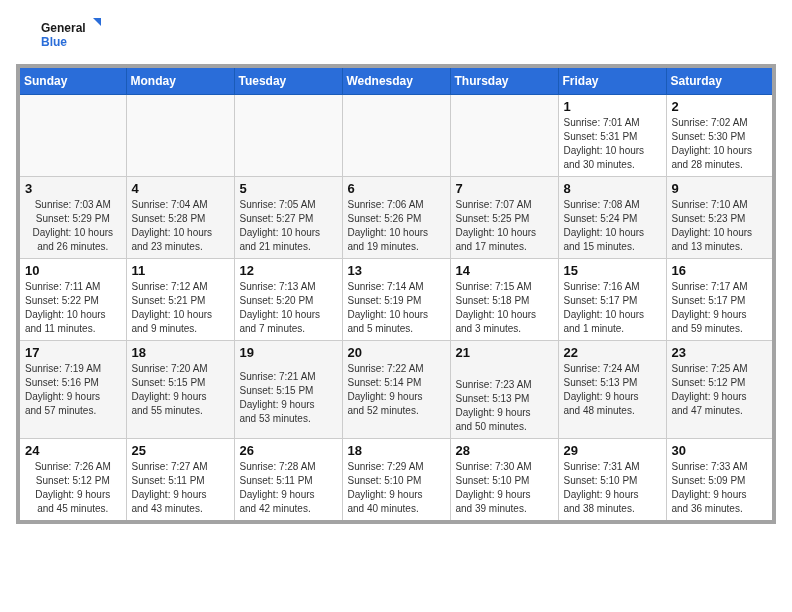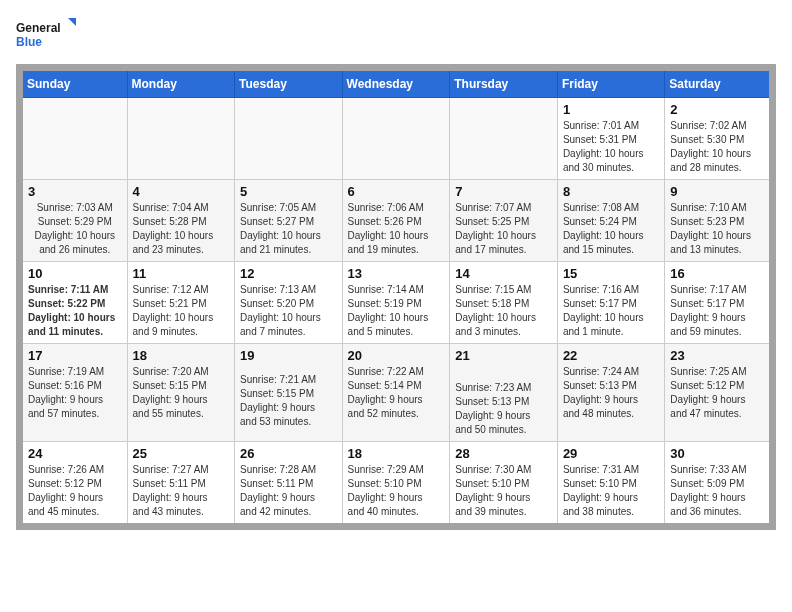--- a/index.html
+++ b/index.html
@@ -8,20 +8,21 @@
       background: #fff;
       width: 792px;
       min-height: 612px;
       padding: 16px;
     }
     .header {
       display: flex;
       justify-content: space-between;
       align-items: flex-start;
       margin-bottom: 8px;
+      margin-left: 25px;
     }
     .logo {
       display: flex;
       align-items: center;
       gap: 4px;
     }
     .title-section {
       text-align: right;
     }
     .month-title {
@@ -29,21 +30,21 @@
       font-weight: bold;
       color: #1a1a1a;
     }
     .location {
       font-size: 16px;
       color: #444;
     }
     .calendar {
       width: 100%;
       border-collapse: collapse;
-      border: 7px solid #a3a3a3;
+      border: 4px solid #a3a3a3;
       padding-left: 24px;
     }
     .calendar th {
       background: #2a6dd9;
       color: white;
       padding: 6px 4px;
       font-size: 12px;
       font-weight: bold;
       text-align: left;
       border: 1px solid #1a5bb8;
@@ -178,21 +179,21 @@
           <span class="day-num">9</span>
           <div class="day-info" style="white-space: pre-line;">Sunrise: 7:10 AM
 Sunset: 5:23 PM
 Daylight: 10 hours
 and 13 minutes.</div>
         </td>
       </tr>
       <tr>
         <td>
           <span class="day-num">10</span>
-          <div class="day-info" style="white-space: pre-line; font-weight: bold;">Sunrise: 7:11 AM
+          <div class="day-info" style="white-space: pre-line;">Sunrise: 7:11 AM
 Sunset: 5:22 PM
 Daylight: 10 hours
 and 11 minutes.</div>
         </td>
         <td>
           <span class="day-num">11</span>
           <div class="day-info" style="white-space: pre-line;">Sunrise: 7:12 AM
 Sunset: 5:21 PM
 Daylight: 10 hours
 and 9 minutes.</div>
@@ -280,21 +281,21 @@
           <span class="day-num">23</span>
           <div class="day-info" style="white-space: pre-line;">Sunrise: 7:25 AM
 Sunset: 5:12 PM
 Daylight: 9 hours
 and 47 minutes.</div>
         </td>
       </tr>
       <tr>
         <td>
           <span class="day-num">24</span>
-          <div class="day-info" style="white-space: pre-line;">Sunrise: 7:26 AM
+          <div class="day-info" style="white-space: pre-line; text-align: center;">Sunrise: 7:26 AM
 Sunset: 5:12 PM
 Daylight: 9 hours
 and 45 minutes.</div>
         </td>
         <td>
           <span class="day-num">25</span>
           <div class="day-info" style="white-space: pre-line;">Sunrise: 7:27 AM
 Sunset: 5:11 PM
 Daylight: 9 hours
 and 43 minutes.</div>

